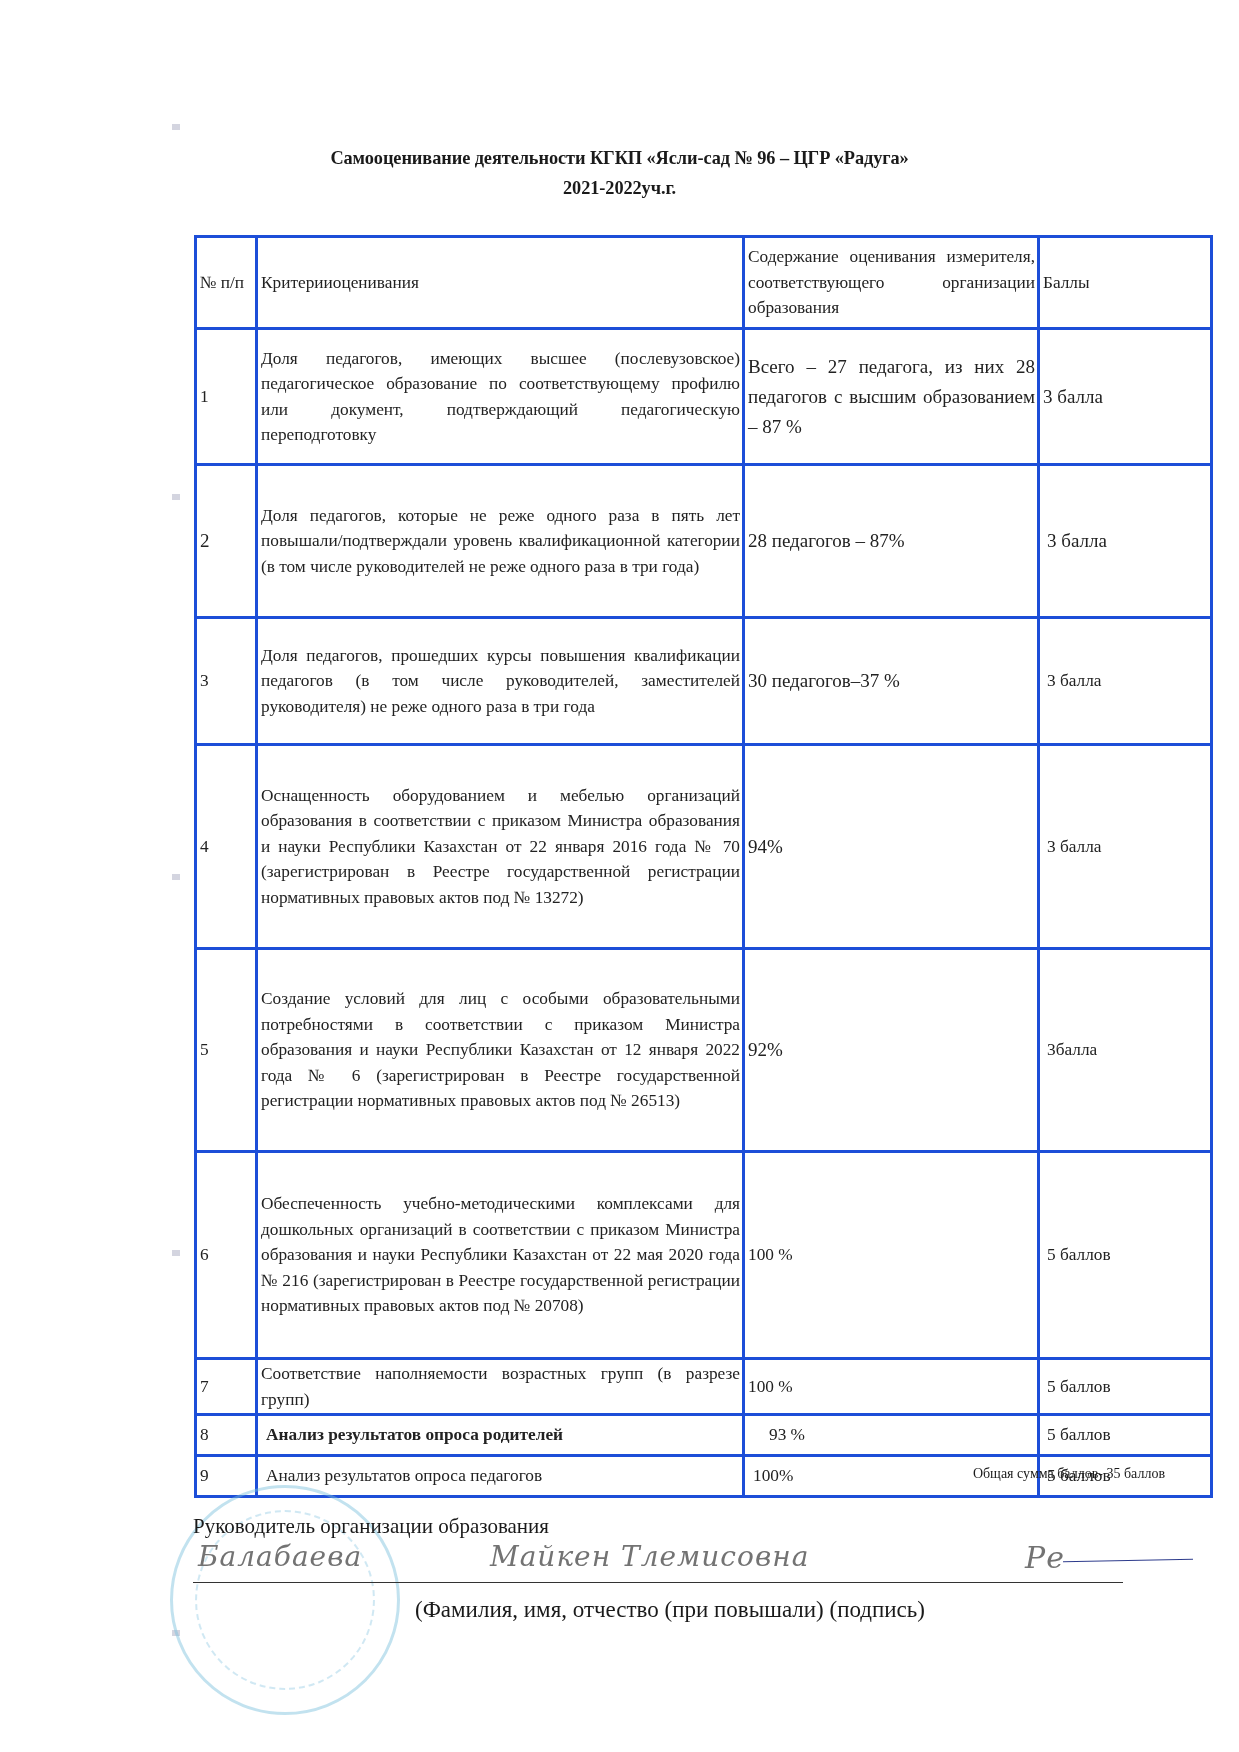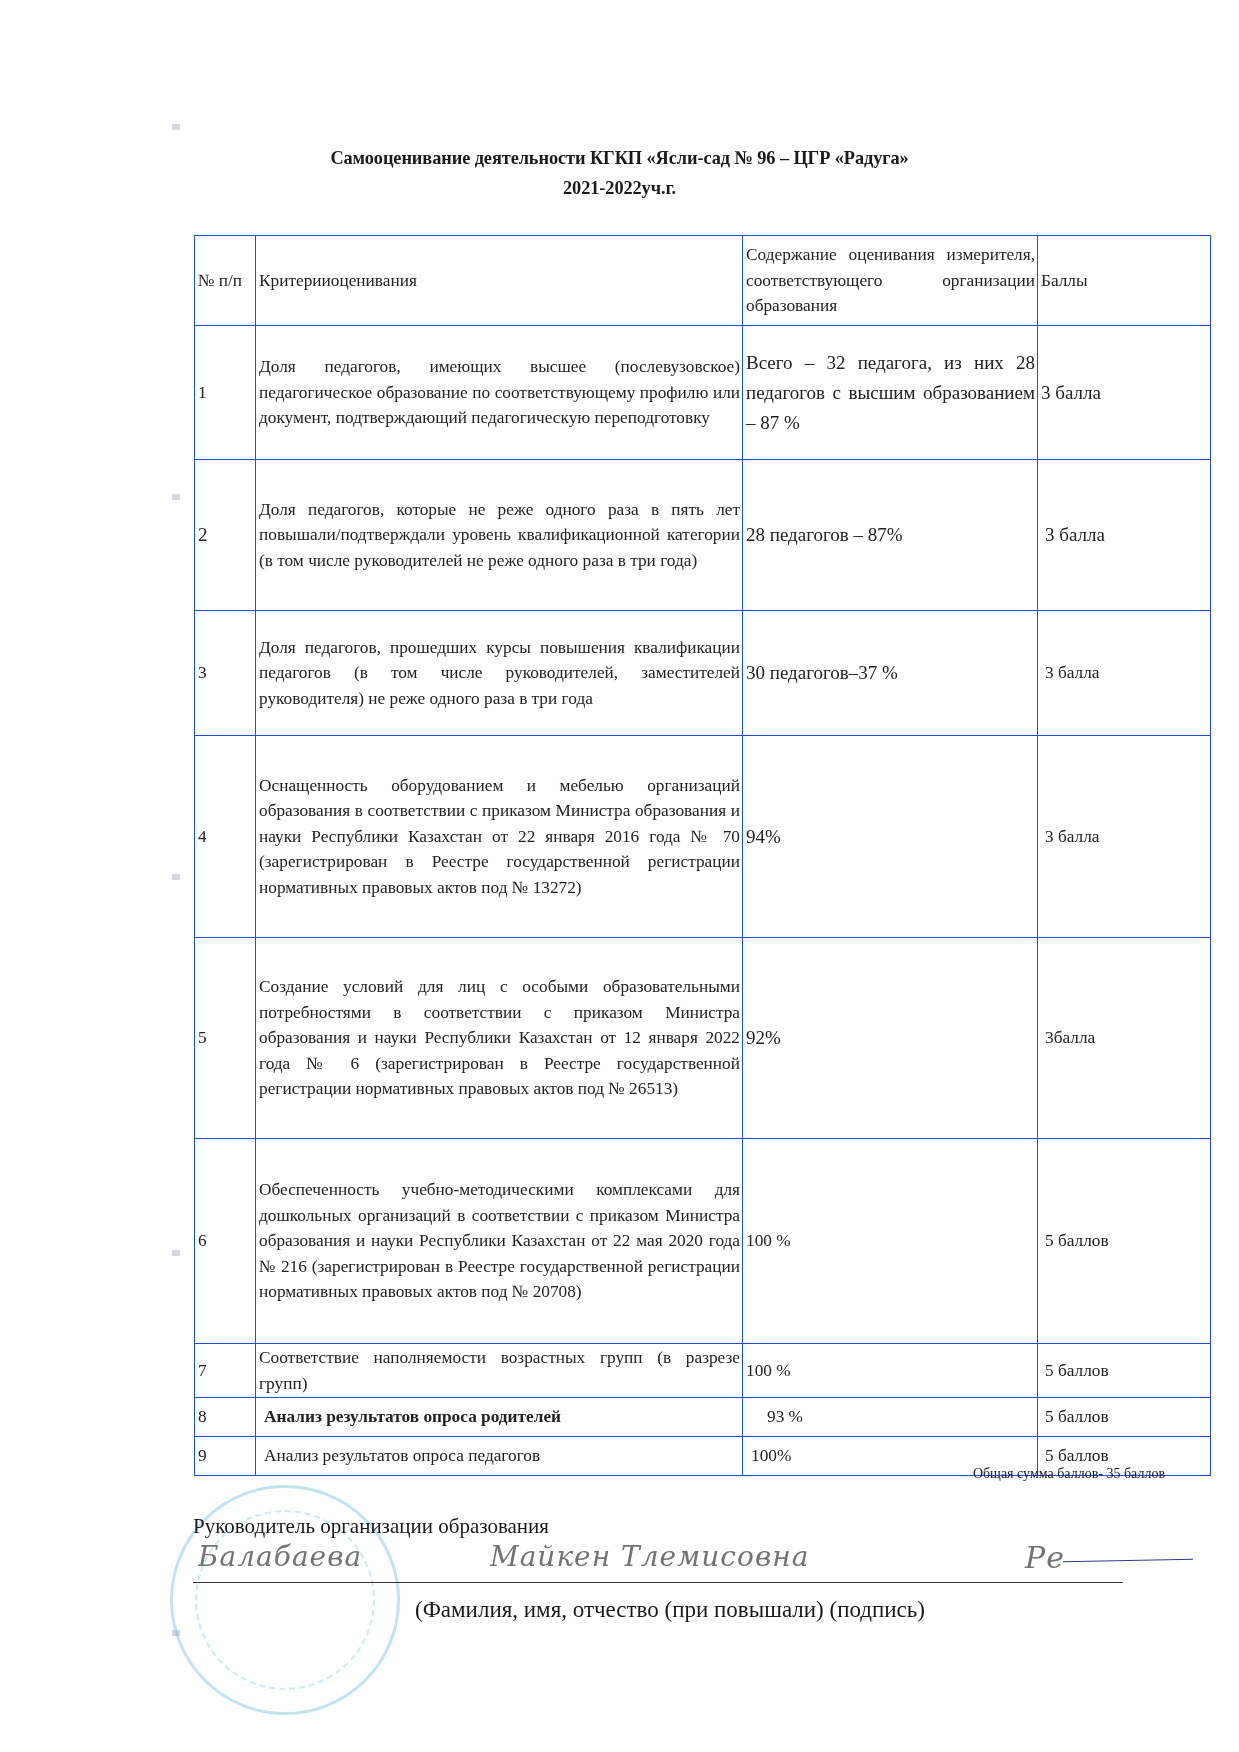--- a/index.html
+++ b/index.html
@@ -13,21 +13,21 @@
       transform: scaleX(0.94); transform-origin: 620px 0;
       letter-spacing: -0.1px;
     }
     .page-title div { white-space: nowrap; }
     table.eval {
       position: absolute; left: 194px; top: 235px;
       border-collapse: collapse; table-layout: fixed; width: 1016px;
       font-size: 17.3px; line-height: 25.5px;
     }
     table.eval td {
-      border: 1px solid #1d4ed8; vertical-align: middle;
+      border: 3px solid #1d4ed8; vertical-align: middle;
       padding: 0 2px 0 3px; color: #222;
     }
     col.c1 { width: 61px; } col.c2 { width: 487px; } col.c3 { width: 295px; } col.c4 { width: 173px; }
     td.just { text-align: justify; text-align-last: left; }
     td.num { padding-left: 4px; }
     td.score { padding-left: 3px; }
     td.score.s2 { padding-left: 7px; }
     .val-big { font-size: 19px; line-height: 30px; }
     .hdr-row td { height: 89px; }
     .r1 td { height: 133px; } .r2 td { height: 150px; } .r3 td { height: 124px; }
@@ -87,21 +87,21 @@
   <tbody>
     <tr class="hdr-row">
       <td>№ п/п</td>
       <td>Критерииоценивания</td>
       <td class="just">Содержание оценивания измерителя, соответствующего организации образования</td>
       <td>Баллы</td>
     </tr>
     <tr class="r1">
       <td class="num">1</td>
       <td class="just">Доля педагогов, имеющих высшее (послевузовское) педагогическое образование по соответствующему профилю или документ, подтверждающий педагогическую переподготовку</td>
-      <td class="just val-big">Всего – 32  педагога, из них 28 педагогов с высшим образованием – 87 %</td>
+      <td class="just val-big">Всего – 27  педагога, из них 28 педагогов с высшим образованием – 87 %</td>
       <td class="score val-big">3 балла</td>
     </tr>
     <tr class="r2">
       <td class="num val-big">2</td>
       <td class="just">Доля педагогов, которые не реже одного раза в пять лет повышали/подтверждали уровень квалификационной категории (в том числе руководителей не реже одного раза в три года)</td>
       <td class="val-big">28 педагогов – 87%</td>
       <td class="score s2 val-big">3 балла</td>
     </tr>
     <tr class="r3">
       <td class="num">3</td>

